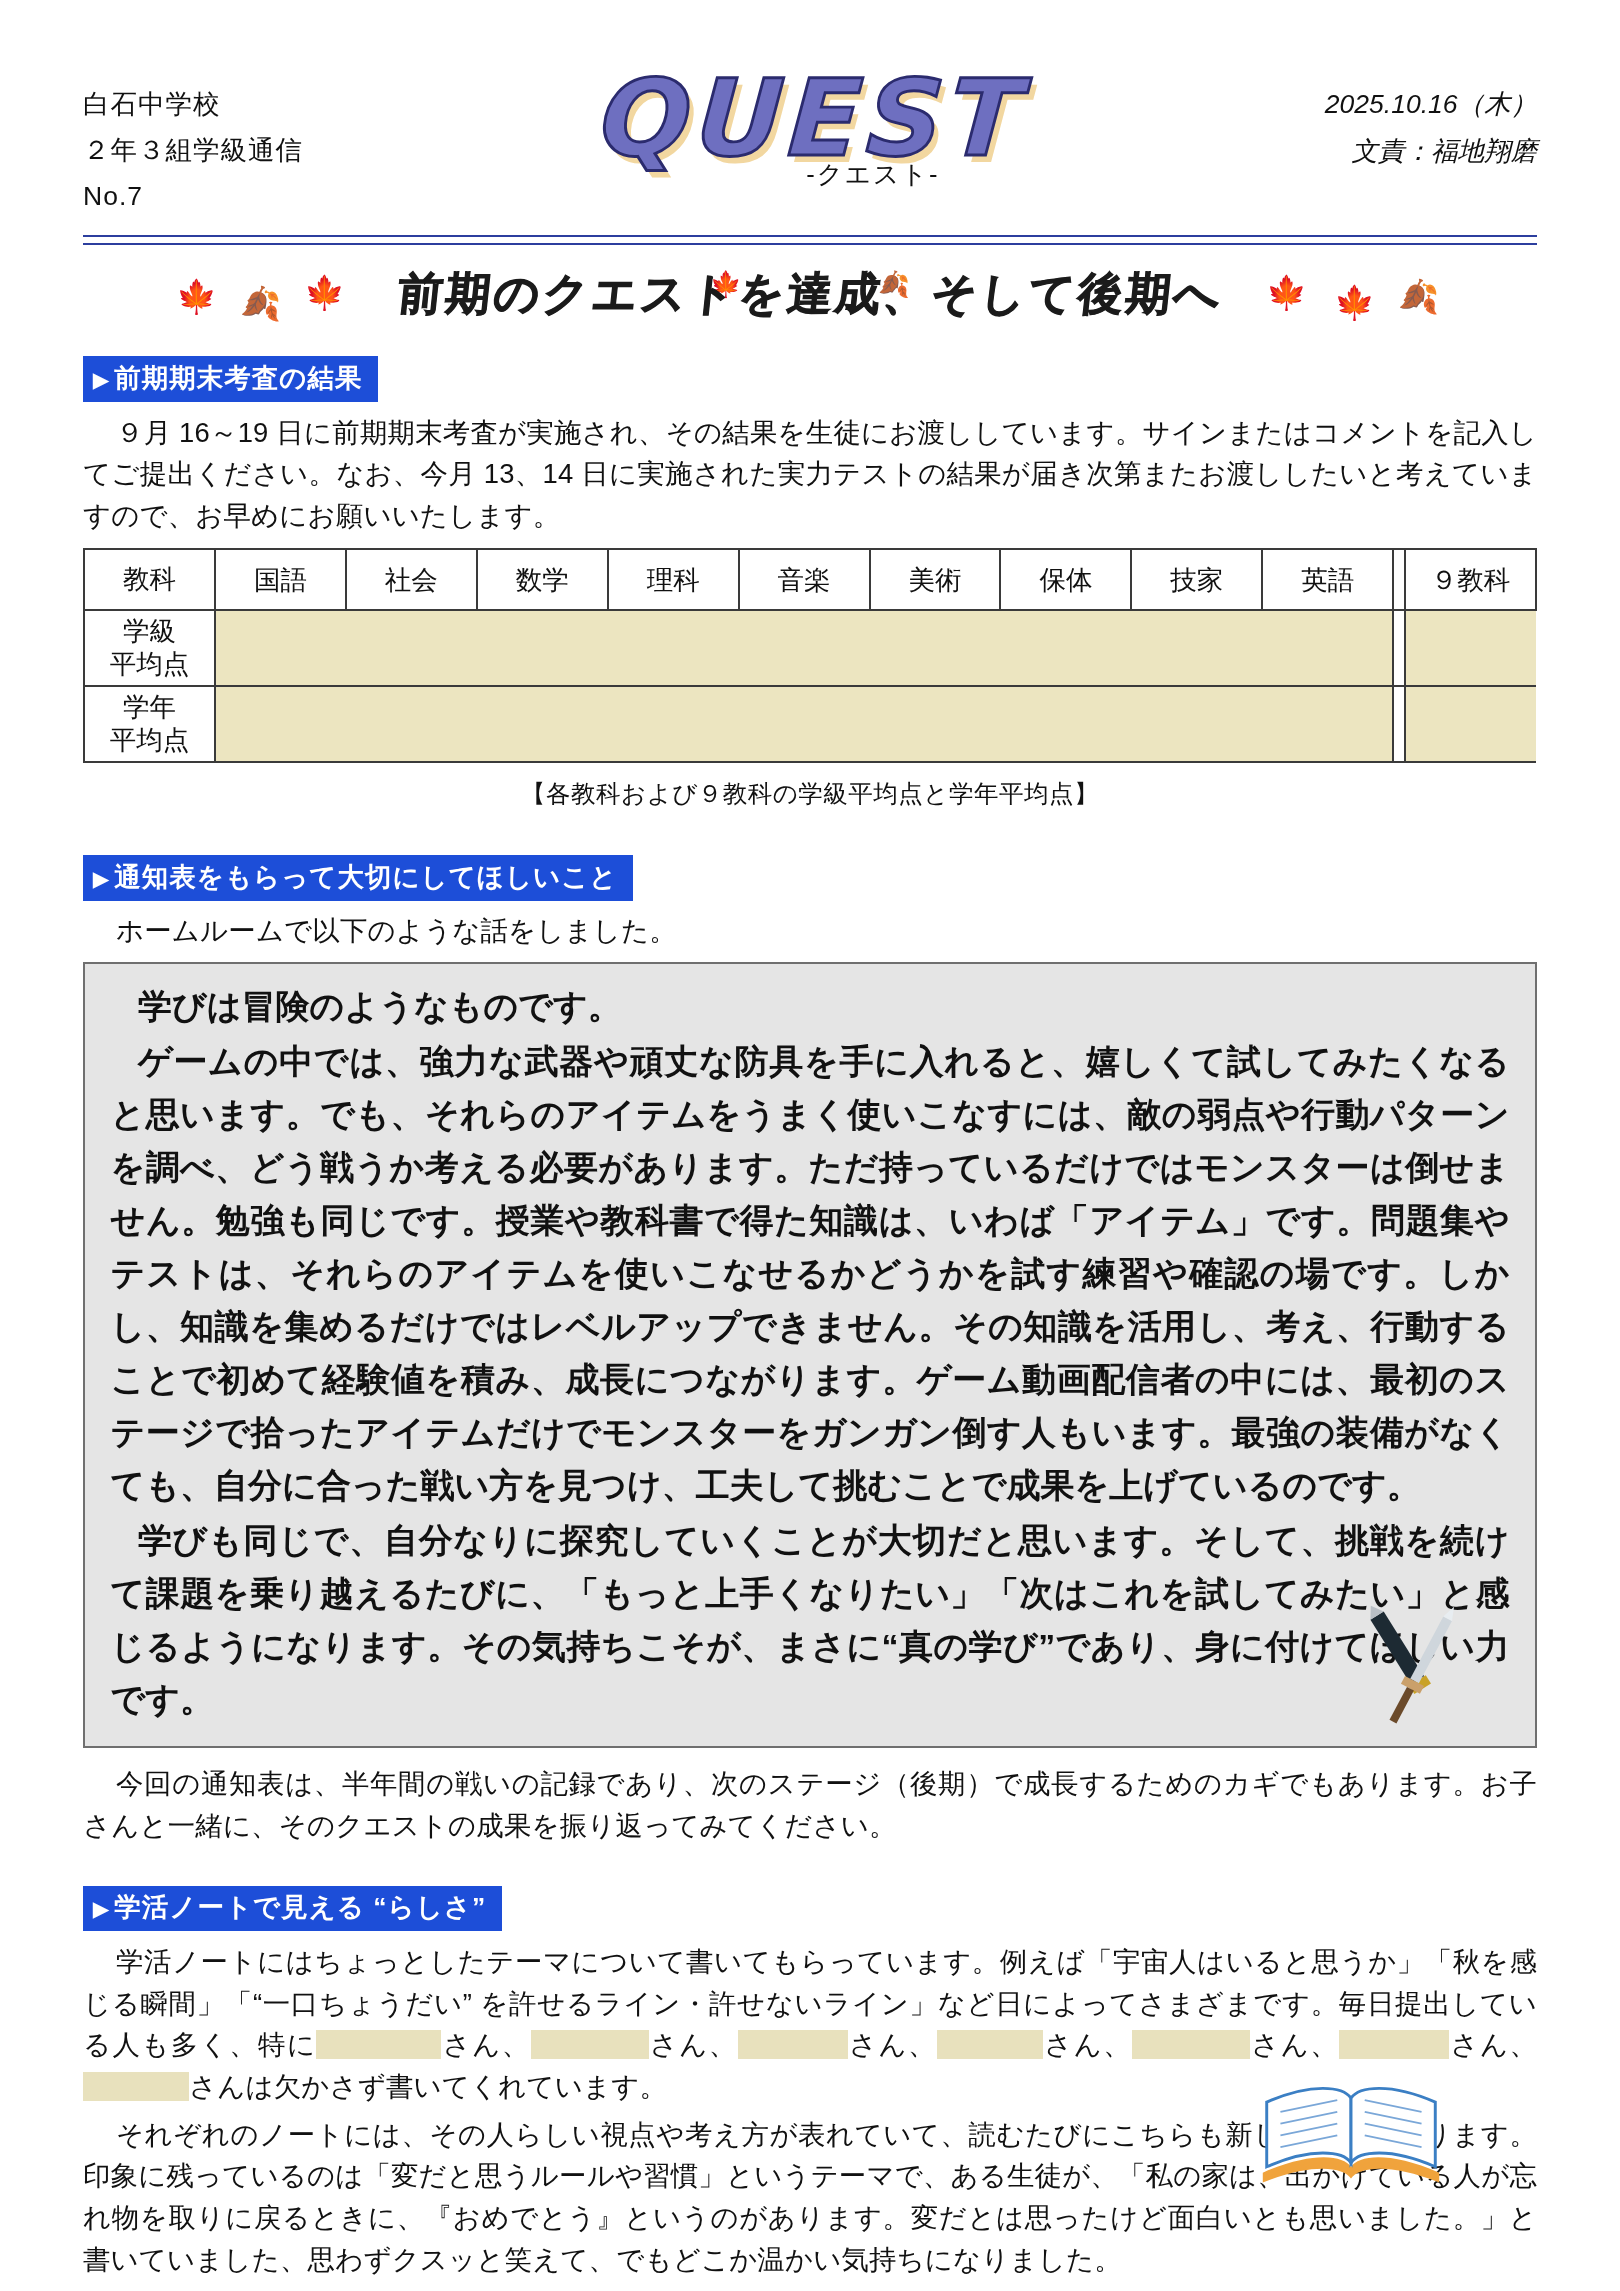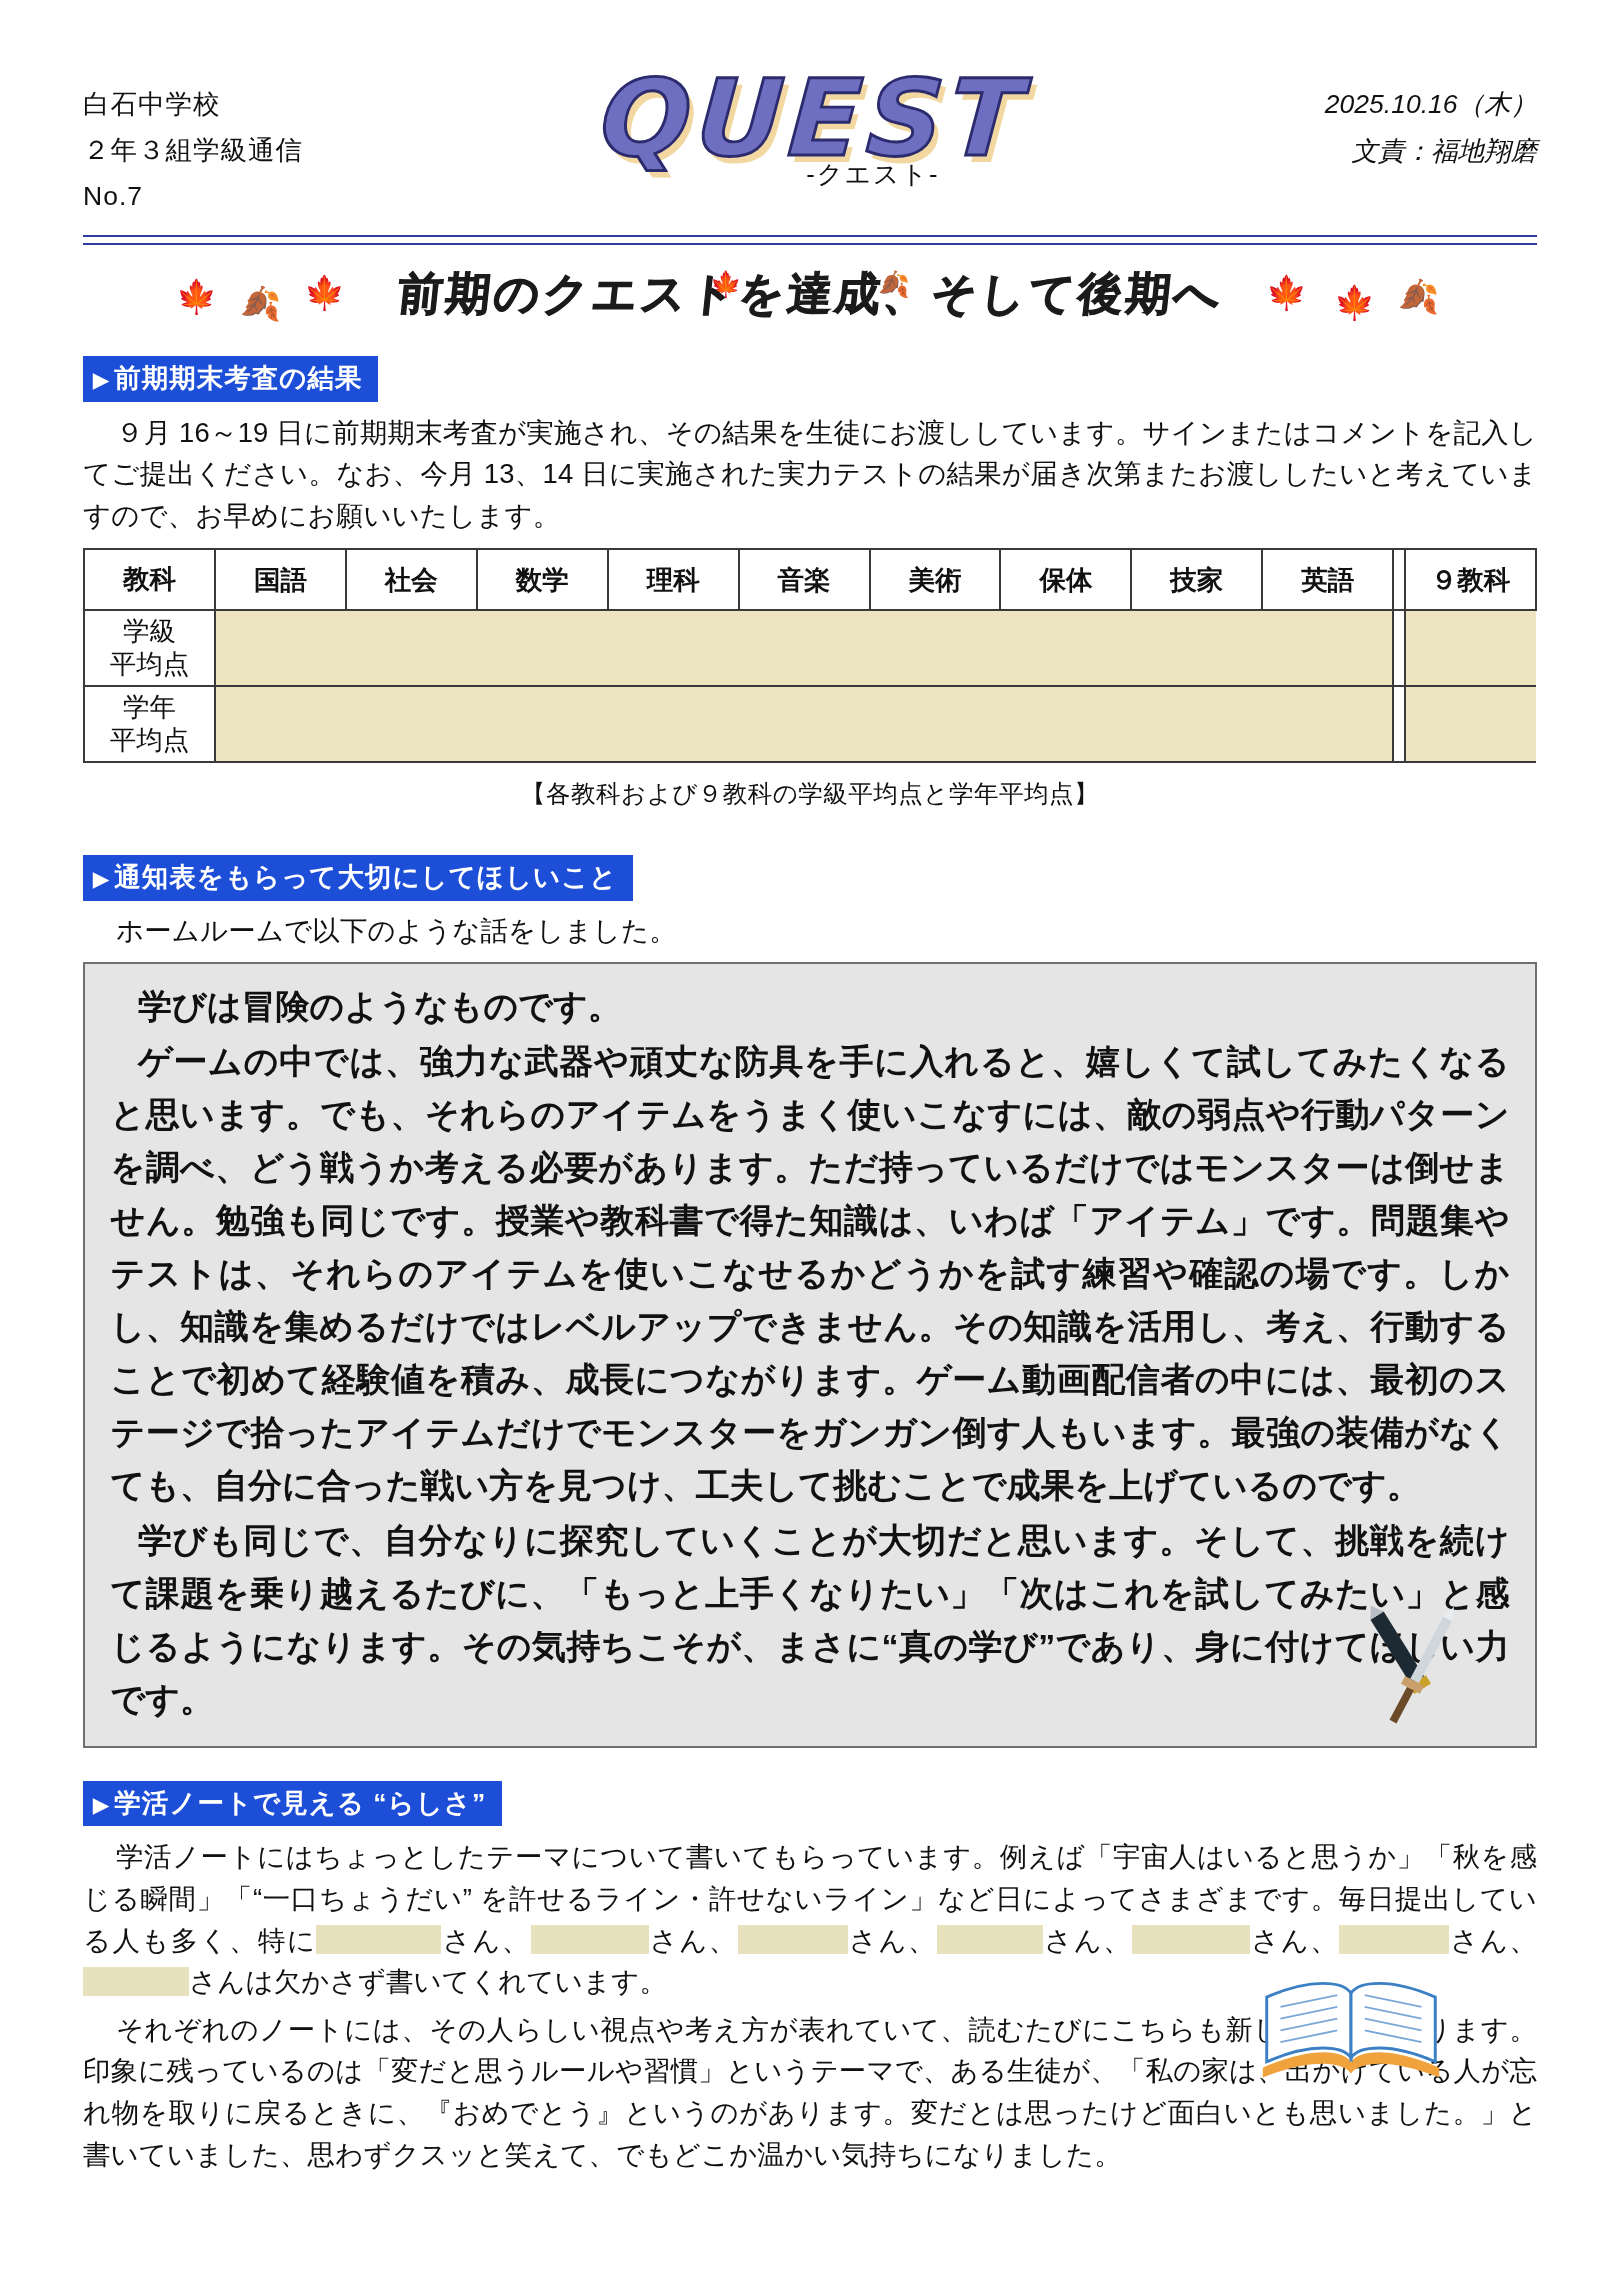--- a/index.html
+++ b/index.html
@@ -140,21 +140,21 @@
     margin-top:11.8px;
     table-layout:fixed;
   }
   table.scores th, table.scores td{
     border:2px solid #3a3a3a;
     text-align:center;
     font-size:26.5px;
     height:47px;
   }
   table.scores th{
-    font-weight:bold;
+    font-weight:normal;
     padding:5.9px 0;
   }
   .rowlabel{
     font-size:25.5px;
     line-height:1.25;
     padding:3.9px 0;
     width:129px;
   }
   .fillrow td.fill{
     background:#ece5c0;
@@ -335,20 +335,21 @@
       </g>
       <g transform="rotate(28 95 70)">
         <rect x="98" y="14" width="10" height="72" fill="#cfd6dc"></rect>
         <polygon points="98,14 103,0 108,14" fill="#e8edf1"></polygon>
         <rect x="92" y="86" width="22" height="9" fill="#caa06a"></rect>
         <rect x="99" y="95" width="8" height="38" fill="#6b4a2a"></rect>
       </g>
     </svg>
   </div>
 
+  <p class="body indent" style="margin-top:15.7px;">今回の通知表は、半年間の戦いの記録であり、次のステージ（後期）で成長するためのカギでもあります。お子さんと一緒に、そのクエストの成果を振り返ってみてください。</p>
 
   
   <div class="sec-head" style="margin-top:33px;">
     <span class="tri">▶</span><span>学活ノートで見える “らしさ”</span>
   </div>
 
   <p class="body indent">
     <span>学活ノートにはちょっとしたテーマについて書いてもらっています。例えば「宇宙人はいると思うか」「秋を感じる瞬間」「“一口ちょうだい” を許せるライン・許せないライン」など日によってさまざまです。毎日提出している人も多く、特に</span><span class="redact r-a"></span><span>さん、</span><span class="redact r-b"></span><span>さん、</span><span class="redact r-c"></span><span>さん、</span><span class="redact r-d"></span><span>さん、</span><span class="redact r-b"></span><span>さん、</span><span class="redact r-c"></span><span>さん、</span><span class="redact r-d"></span><span>さんは欠かさず書いてくれています。</span>
   </p>
 

